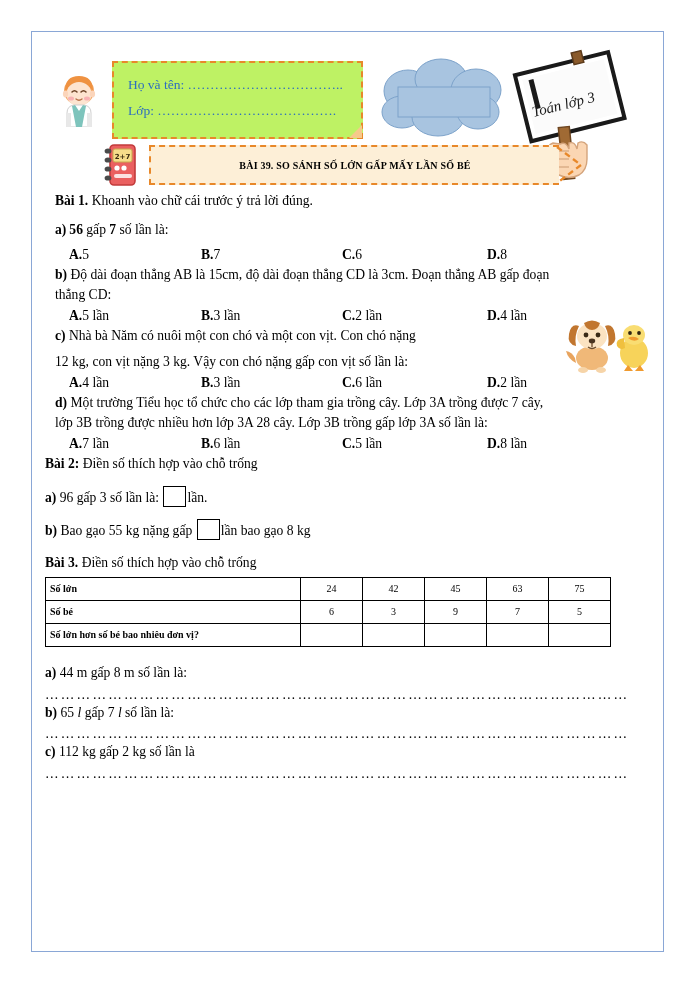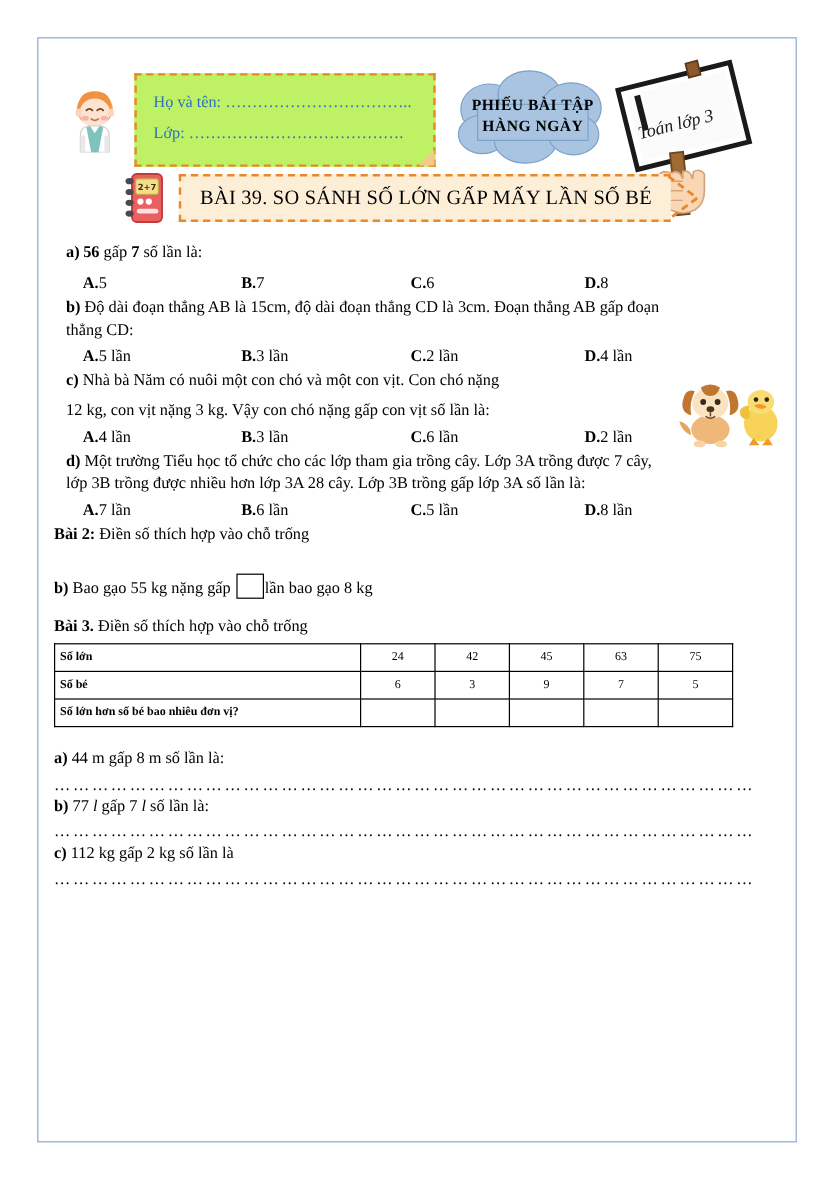--- a/index.html
+++ b/index.html
@@ -101,22 +101,22 @@
   .title-banner{
     position:absolute;left:46px;top:2px;
     width:410px;height:40px;
     background:#fdefd7;
     border:2px dashed #e8882a;
     border-right:none;
     box-sizing:border-box;
     display:flex;align-items:center;justify-content:center;
   }
   .title-banner span{
-    font-weight:normal;
-    font-size:17px;
+    font-weight:bold;
+    font-size:10px;
     letter-spacing:.2px;
     white-space:nowrap;
   }
   .banner-arrow{
     position:absolute;left:452px;top:2px;
     width:28px;height:40px;
   }
 
   
   .content{
@@ -225,24 +225,20 @@
         <g fill="#a8c4e0" stroke="#7ca2ca" stroke-width="1">
           <ellipse cx="30" cy="34" rx="24" ry="21"></ellipse>
           <ellipse cx="63" cy="22" rx="26" ry="20"></ellipse>
           <ellipse cx="98" cy="33" rx="25" ry="21"></ellipse>
           <ellipse cx="24" cy="55" rx="20" ry="16"></ellipse>
           <ellipse cx="60" cy="60" rx="26" ry="19"></ellipse>
           <ellipse cx="100" cy="55" rx="21" ry="17"></ellipse>
           <rect x="20" y="30" width="92" height="30"></rect>
         </g>
       </svg>
-      <div class="cloud-txt">
-        <div>PHIẾU BÀI TẬP</div>
-        <div>HÀNG NGÀY</div>
-      </div>
     </div>
 
     <div class="sign-wrap">
       <svg viewBox="0 0 120 136" width="120" height="136" style="position:absolute;left:0;top:0;">
         <g transform="rotate(-14 60 55)">
           <rect x="14" y="16" width="96" height="68" fill="#ffffff" stroke="#1a1a1a" stroke-width="4"></rect>
           <rect x="20" y="22" width="84" height="56" fill="#fbfbfb"></rect>
           <rect x="26" y="24" width="5" height="30" fill="#1a1a1a"></rect>
           <rect x="74" y="8" width="10" height="12" fill="#8a5a2b" stroke="#5c3b1c" stroke-width="1.5"></rect>
         </g>
@@ -309,20 +305,23 @@
           <path d="M66 25 q-9 1 -7 8 q3 5 8 2z" fill="#f0c03e"></path>
           <circle cx="72" cy="20" r="1.9" fill="#2f2413"></circle>
           <circle cx="81" cy="20" r="1.9" fill="#2f2413"></circle>
           <path d="M70 25 q6 -3 11 1 q-5 4 -11 -1z" fill="#f09a2e"></path>
           <path d="M70 52 l-4 6 h9z" fill="#f09a2e"></path>
           <path d="M82 52 l4 6 h-9z" fill="#f09a2e"></path>
         </g>
       </svg>
     </div>
 
+    <div class="ln">
+      <span class="b">Bài 1.</span><span> Khoanh vào chữ cái trước ý trả lời đúng.</span>
+    </div>
     <div class="gap9"></div>
 
     <div class="ln">
       <span class="b">a)</span><span class="b" style="margin-left:3px">56</span><span> gấp </span><span class="b">7</span><span> số lần là:</span>
     </div>
     <div class="gap4"></div>
     <div class="opts">
       <span class="o1"><b>A.</b> <span>5</span></span>
       <span class="o2"><b>B.</b> <span>7</span></span>
       <span class="o3"><b>C.</b> <span>6</span></span>
@@ -360,20 +359,24 @@
       <span class="o1"><b>A.</b> <span>7 lần</span></span>
       <span class="o2"><b>B.</b> <span>6 lần</span></span>
       <span class="o3"><b>C.</b> <span>5 lần</span></span>
       <span class="o4"><b>D.</b> <span>8 lần</span></span>
     </div>
 
     <div class="ln" style="margin-left:-10px">
       <span class="b">Bài 2:</span><span> Điền số thích hợp vào chỗ trống</span>
     </div>
     <div class="gap12"></div>
+    <div class="ln" style="margin-left:-10px">
+      <span class="b">a)</span><span> 96 gấp 3 số lần là:</span>
+      <span class="boxq"></span><span>lần.</span>
+    </div>
     <div class="gap12"></div>
     <div class="ln" style="margin-left:-10px">
       <span class="b">b)</span><span> Bao gạo 55 kg nặng gấp</span>
       <span class="boxq"></span><span>lần bao gạo 8 kg</span>
     </div>
 
     <div class="gap12"></div>
 
     <div class="ln" style="margin-left:-10px">
       <span class="b">Bài 3.</span><span> Điền số thích hợp vào chỗ trống</span>
@@ -410,21 +413,21 @@
 
     <div style="height:16px"></div>
 
 
     <div class="ln" style="margin-left:-10px">
       <span class="b">a)</span><span> 44 m gấp 8 m số lần là:</span>
     </div>
     <div class="dotline" style="margin-left:-10px">…………………………………………………………………………………………………</div>
 
     <div class="ln" style="margin-left:-10px">
-      <span class="b">b)</span><span> 77 </span><i>l</i><span> gấp 7 </span><i>l</i><span> số lần là:</span>
+      <span class="b">b)</span><span> 65 </span><i>l</i><span> gấp 7 </span><i>l</i><span> số lần là:</span>
     </div>
     <div class="dotline" style="margin-left:-10px">…………………………………………………………………………………………………</div>
 
     <div class="ln" style="margin-left:-10px">
       <span class="b">c)</span><span> 112 kg gấp 2 kg số lần là</span>
     </div>
     <div class="dotline" style="margin-left:-10px">…………………………………………………………………………………………………</div>
 
   </div>
 </div>

